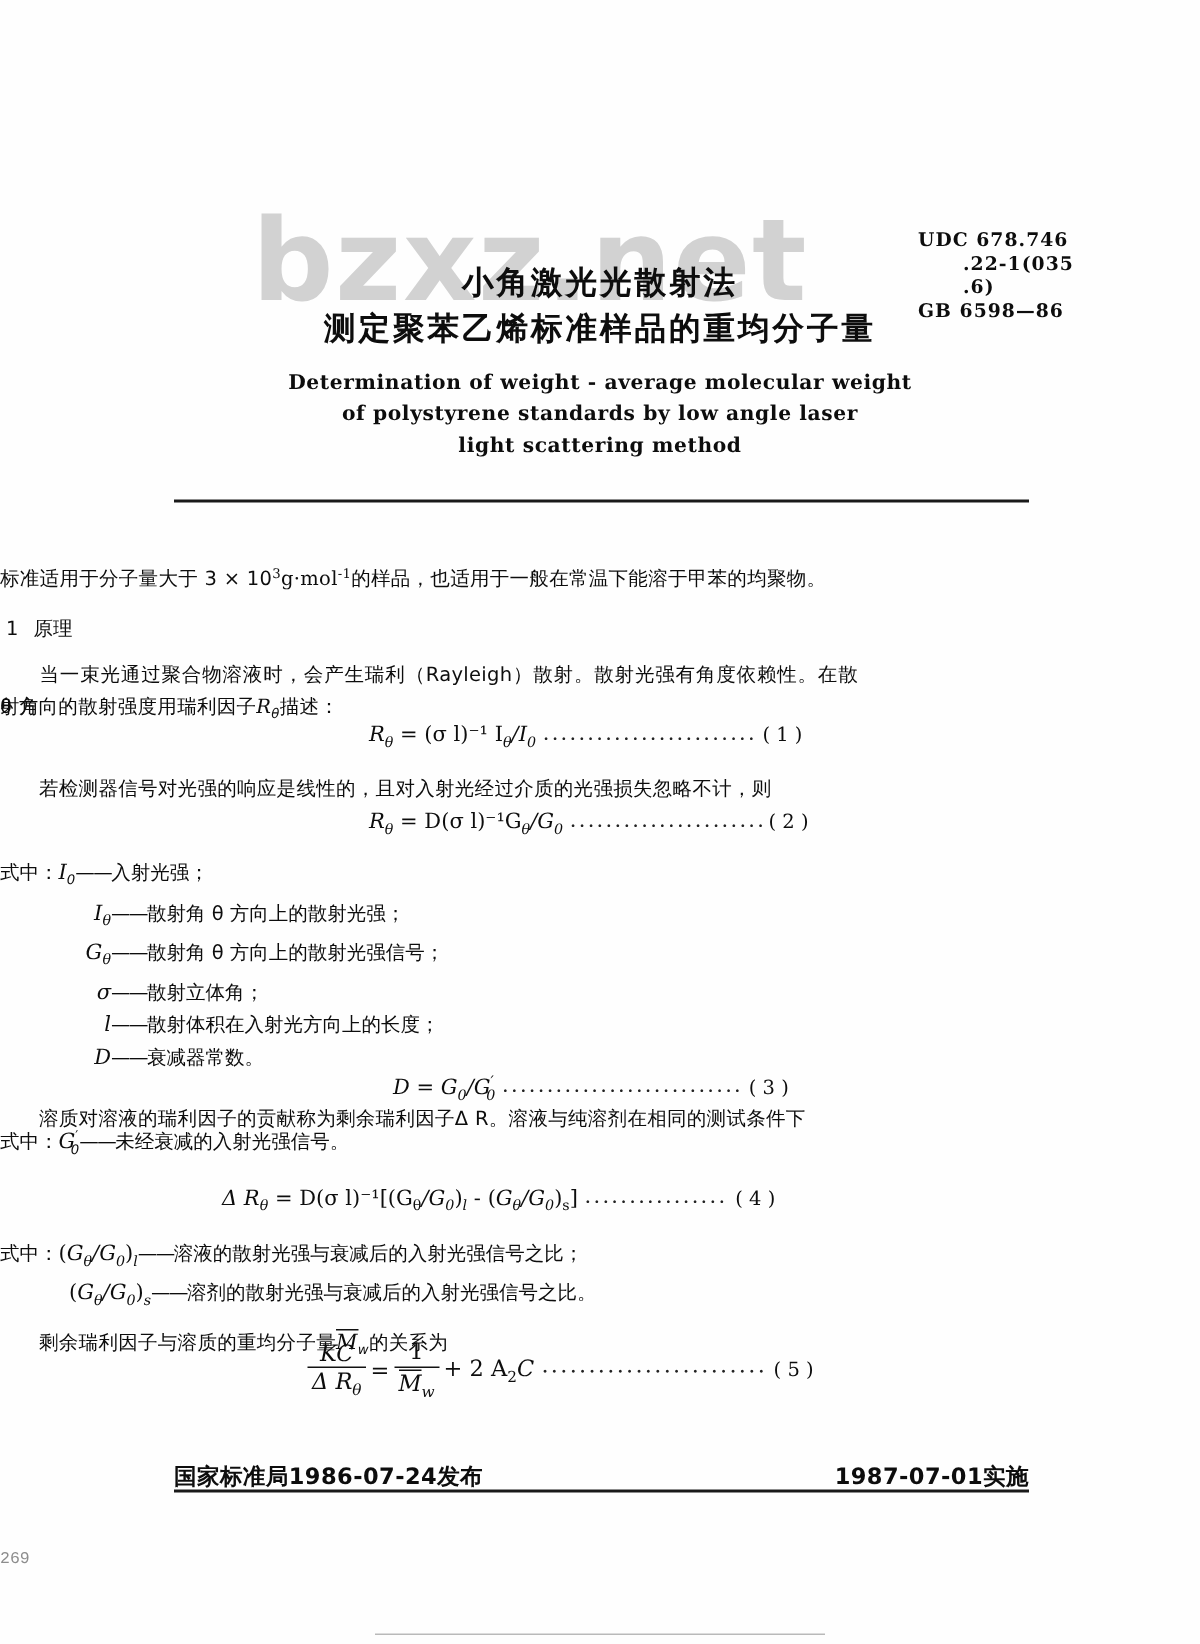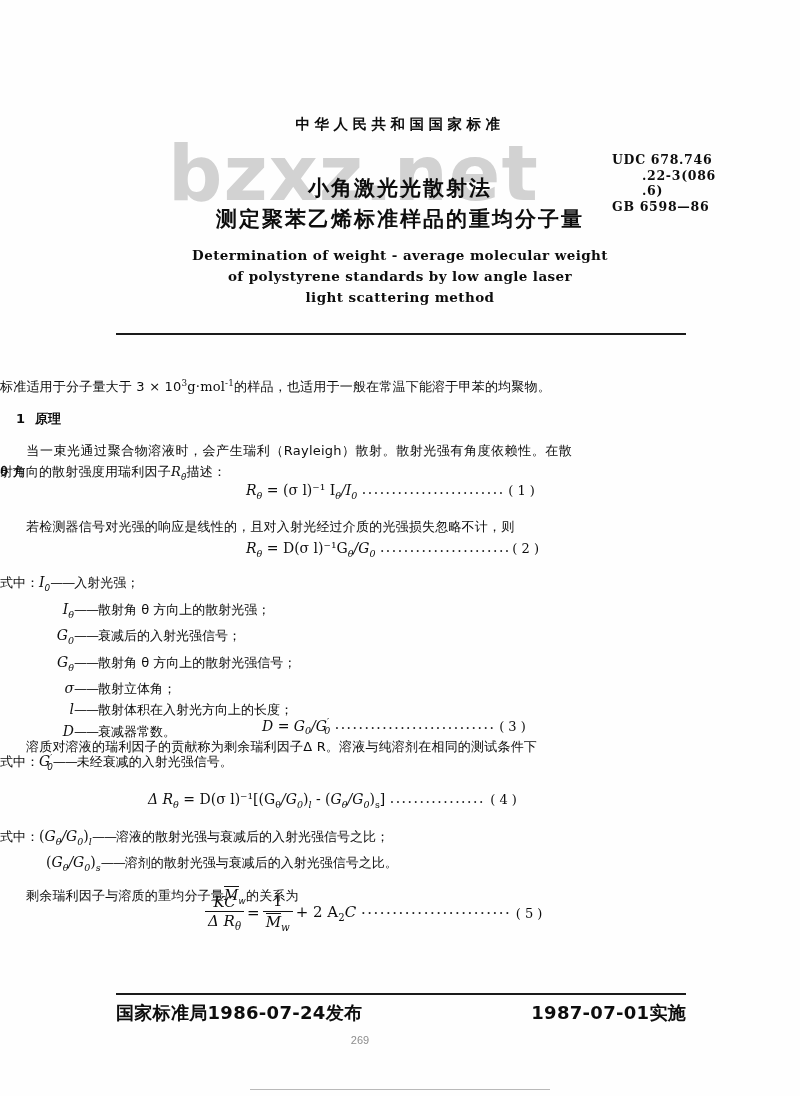--- a/index.html
+++ b/index.html
@@ -106,22 +106,22 @@
     left: 0;
     width: 572px;
     text-align: justify;
     font-size: 13px;
     line-height: 21px;
     letter-spacing: 0.2px;
   }
 
   .sec-head {
     position: absolute;
-    left: 16px;
-    font-weight: bold;
+    left: 4px;
+    font-weight: normal;
     font-size: 13px;
   }
   .sec-head .num { margin-right: 10px; }
 
   
   .math {
     font-family: "DejaVu Serif", "Liberation Serif", serif;
     font-style: italic;
   }
   .mathup {
@@ -185,62 +185,61 @@
     margin: 0 3px;
   }
   .frac .num { display: block; border-bottom: 1.3px solid #111; padding: 0 3px 1px; }
   .frac .den { display: block; padding: 1px 3px 0; }
   .ovl { border-top: 1.2px solid #111; display: inline-block; line-height: 1.05; padding-top: 1px;}
 
   
   .rule.bottom { top: 993px; }
   .footer {
     position: absolute;
-    top: 1001px;
+    top: 975px;
     left: 116px;
     width: 570px;
     z-index: 3;
-    font-size: 18px;
+    font-size: 15px;
     font-weight: bold;
     letter-spacing: 0.3px;
   }
   .footer .left { float: left; }
   .footer .right { float: right; }
   .pagenum {
     position: absolute;
     top: 1034px;
     left: 0;
     width: 720px;
-    text-align: center;
+    text-align: left;
     font-size: 11px;
     color: #8d8d8d;
     z-index: 3;
-    font-family: Liberation Sans, sans-serif;
+    font-family: Liberation Mono, monospace;
   }
   .faintline {
     position: absolute;
     top: 1089px;
     left: 250px;
     width: 300px;
     border-top: 1.5px solid #b9b9b9;
     z-index: 2;
   }
 </style>
 </head>
 <body>
 
 <div class="page">
 
   <div class="watermark">bzxz.net</div>
 
-  <div class="national-line">中华人民共和国国家标准</div>
 
   <div class="udc-block">
     <div class="l1">UDC 678.746</div>
-    <div class="l2">.22-3(086</div>
+    <div class="l2">.22-1(035</div>
     <div class="l3">.6)</div>
     <div class="l4">GB 6598—86</div>
   </div>
 
   <div class="cn-title t1">小角激光光散射法</div>
   <div class="cn-title t2">测定聚苯乙烯标准样品的重均分子量</div>
 
   <div class="en-title e1">Determination of weight - average molecular weight</div>
   <div class="en-title e2">of polystyrene standards by low angle laser</div>
   <div class="en-title e3">light scattering method</div>
@@ -279,23 +278,20 @@
   </div>
 
   <div class="deflist" style="top:572px;">
     <div class="defrow">
       <span>式中：</span><span class="math" style="font-size:14px;">I</span><sub>0</sub><span class="dash">——</span><span>入射光强；</span>
     </div>
     <div class="defrow">
       <span class="defsym"><span>I</span><sub>θ</sub></span><span class="dash">——</span><span>散射角 θ 方向上的散射光强；</span>
     </div>
     <div class="defrow">
-      <span class="defsym"><span>G</span><sub>0</sub></span><span class="dash">——</span><span>衰减后的入射光强信号；</span>
-    </div>
-    <div class="defrow">
       <span class="defsym"><span>G</span><sub>θ</sub></span><span class="dash">——</span><span>散射角 θ 方向上的散射光强信号；</span>
     </div>
     <div class="defrow">
       <span class="defsym"><span>σ</span></span><span class="dash">——</span><span>散射立体角；</span>
     </div>
     <div class="defrow">
       <span class="defsym"><span>l</span></span><span class="dash">——</span><span>散射体积在入射光方向上的长度；</span>
     </div>
     <div class="defrow">
       <span class="defsym"><span>D</span></span><span class="dash">——</span><span>衰减器常数。</span>

